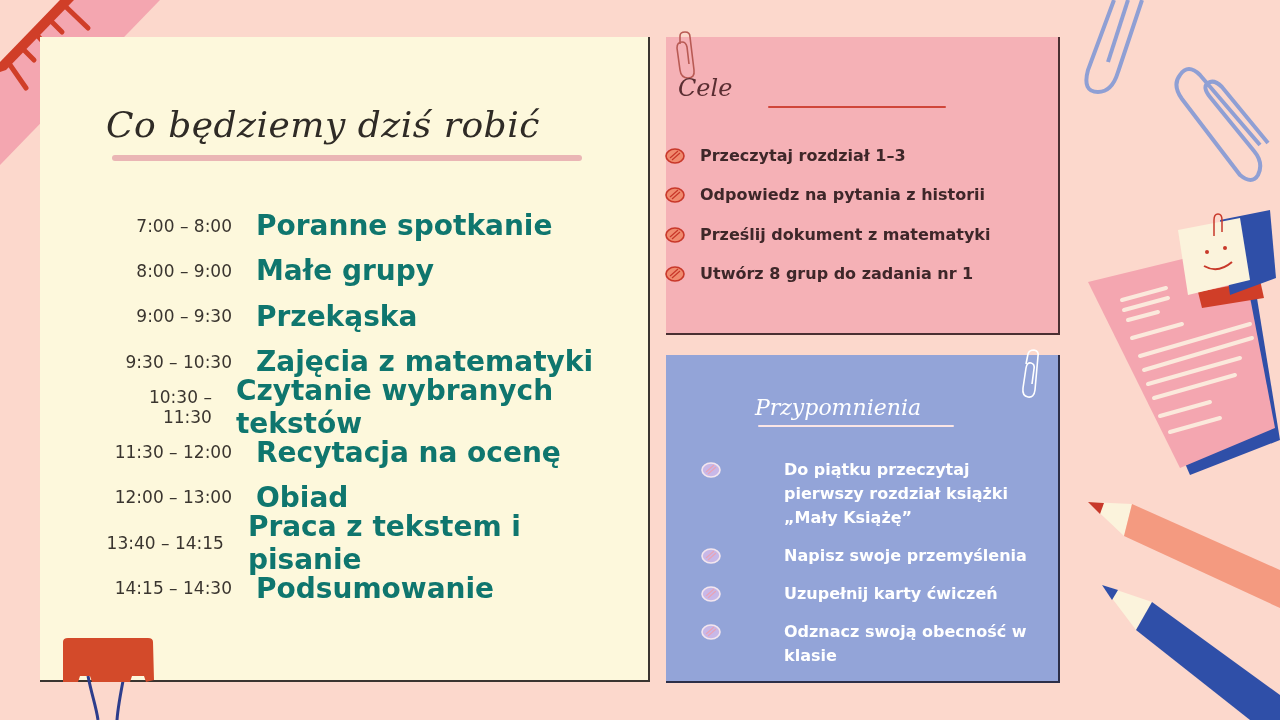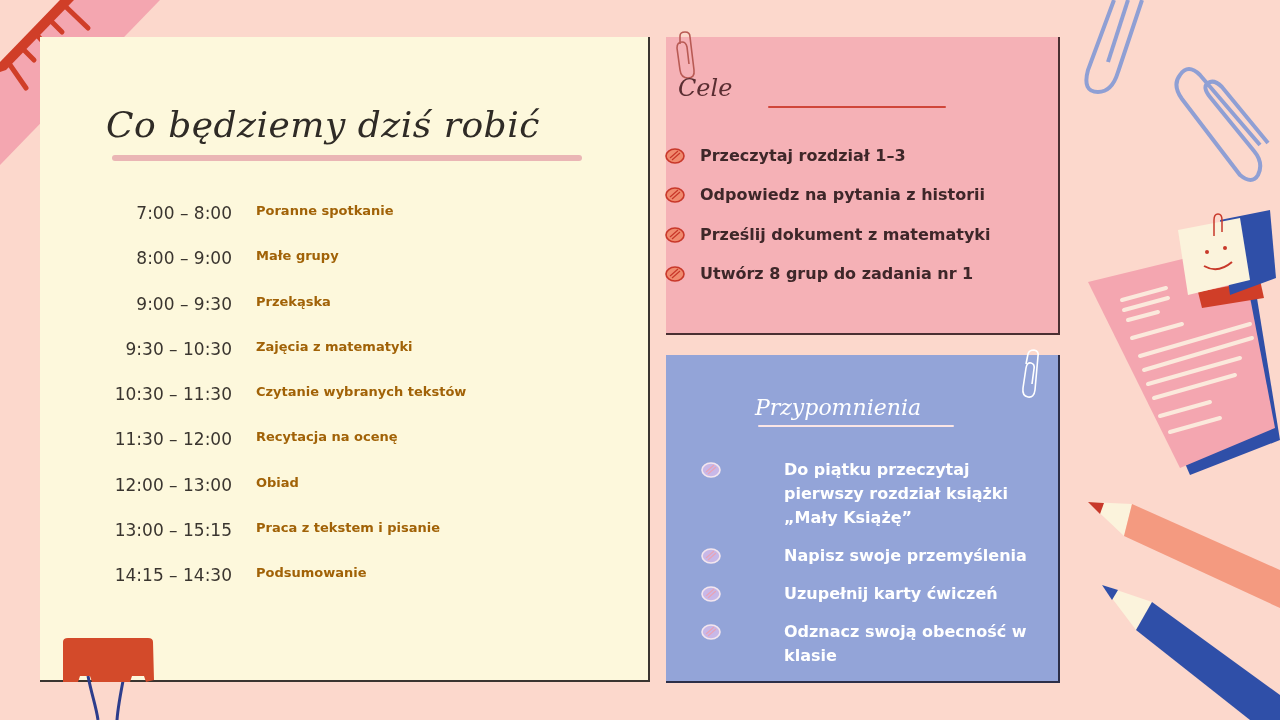--- a/index.html
+++ b/index.html
@@ -25,29 +25,29 @@
     font-size: 36px;
     color: #2f2b26;
     letter-spacing: 0.5px;
   }
   .paper-underline {
     left: 112px; top: 155px; width: 470px; height: 6px;
     background: #e8aeb0; border-radius: 3px; opacity: 0.9;
   }
   .schedule { left: 100px; top: 203px; width: 520px; }
   .sched-row {
-    display: flex; align-items: flex-start; height: 45.3px;
+    display: flex; align-items: center; height: 45.3px;
   }
   .sched-time {
     width: 156px; text-align: right;
     font-size: 17px; color: #3a352f;
     padding-right: 24px;
   }
   .sched-act {
-    font-size: 13px; font-weight: bold; color: #a16207;
+    font-size: 28px; font-weight: bold; color: #0f766e;
   }
 
   
   .card-goals {
     left: 666px; top: 37px; width: 394px; height: 298px;
     background: #f5b1b6;
     border-right: 2px solid #4a2f32;
     border-bottom: 2px solid #4a2f32;
   }
   .goals-title {
@@ -139,21 +139,21 @@
   </div>
   <div class="sched-row">
     <span class="sched-time">11:30 – 12:00</span>
     <span class="sched-act">Recytacja na ocenę</span>
   </div>
   <div class="sched-row">
     <span class="sched-time">12:00 – 13:00</span>
     <span class="sched-act">Obiad</span>
   </div>
   <div class="sched-row">
-    <span class="sched-time">13:00 – 15:15</span>
+    <span class="sched-time">13:40 – 14:15</span>
     <span class="sched-act">Praca z tekstem i pisanie</span>
   </div>
   <div class="sched-row">
     <span class="sched-time">14:15 – 14:30</span>
     <span class="sched-act">Podsumowanie</span>
   </div>
 </div>
 
 <div class="abs card-goals"></div>
 <svg class="abs" style="left:672px;top:30px" width="30" height="52" viewBox="0 0 30 52">

